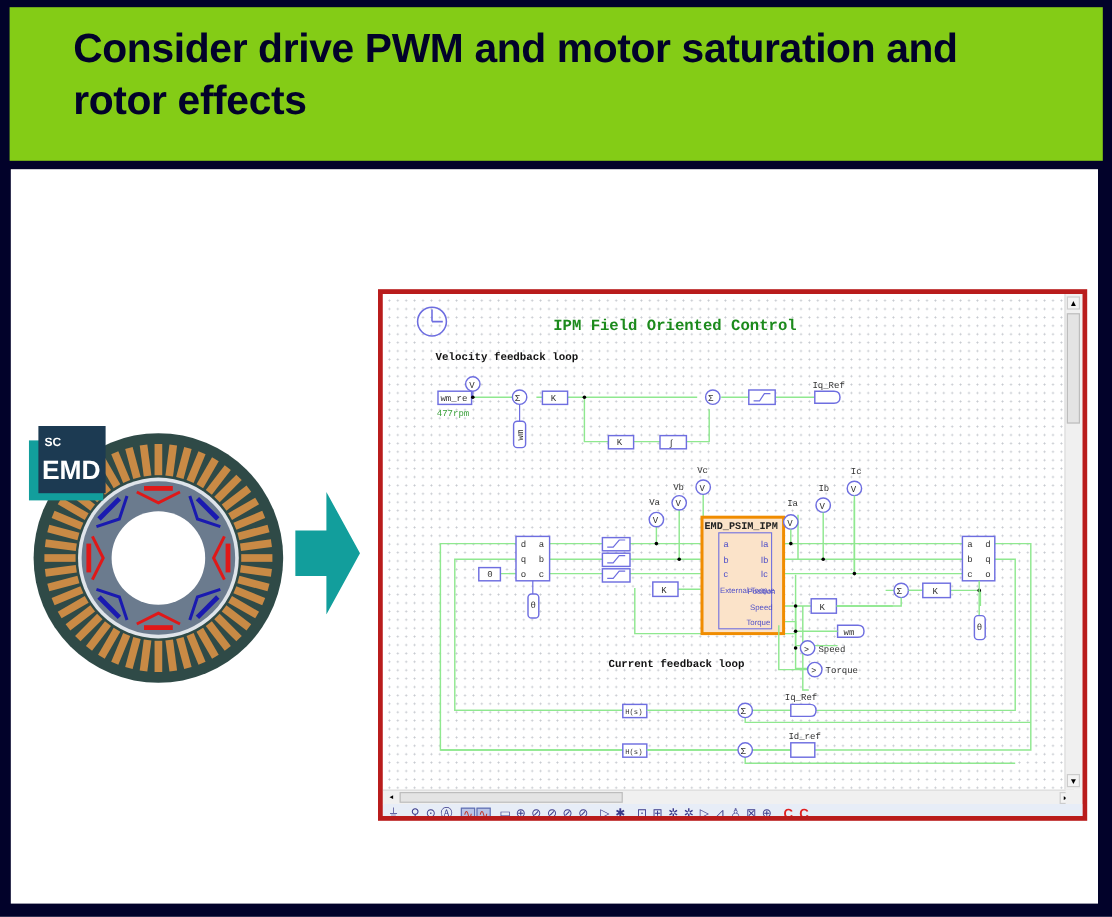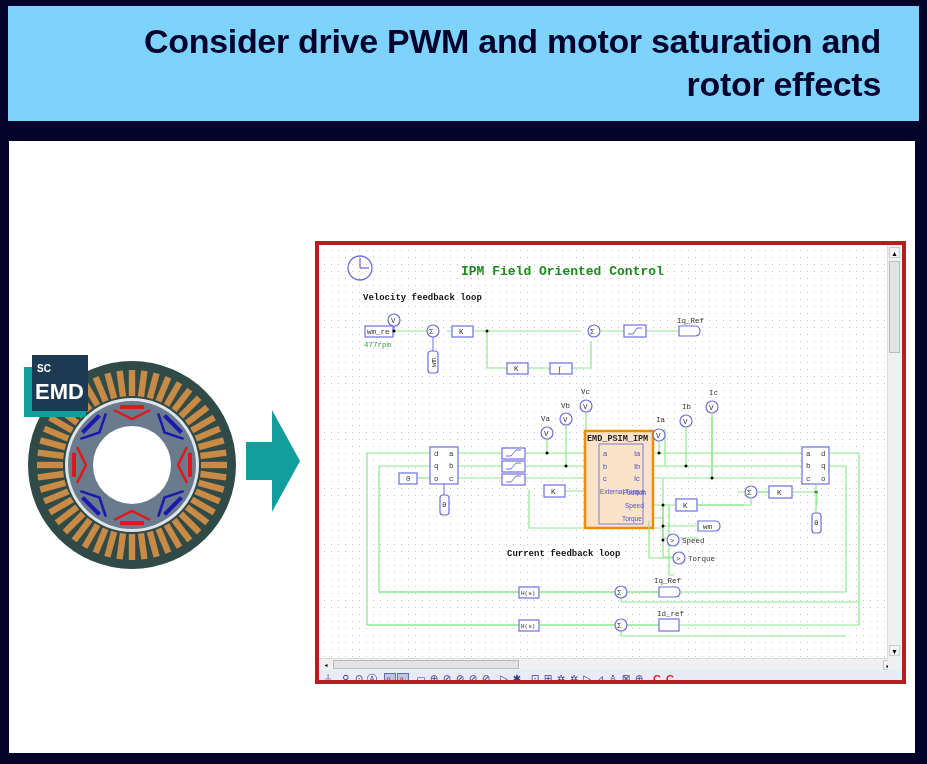--- a/index.html
+++ b/index.html
@@ -1,23 +1,22 @@
 <!DOCTYPE html>
 <html><head>
 <meta charset="utf-8">
 <style>
   html, body { margin: 0; padding: 0; }
   body {
     width: 927px; height: 764px; background: #02022a; position: relative; overflow: hidden;
     font-family: "Liberation Sans", sans-serif;
   }
   .banner {
-    position: absolute; left: 8px; top: 6px; width: 911px; height: 115px;
-    background: #7dd3fc;
-    text-align: right;
+    position: absolute; left: 8px; top: 6px; width: 911px; height: 128px;
+    background: #84cc16;
   }
   .banner h1 {
     position: absolute; left: 53px; top: 14px; margin: 0; width: 820px;
     font-family: "Liberation Sans", sans-serif; font-weight: bold;
     font-size: 34px; line-height: 43px; color: #02022a; letter-spacing: -0.3px;
   }
   .content {
     position: absolute; left: 9px; top: 141px; width: 906px; height: 612px;
     background: #ffffff;
   }

